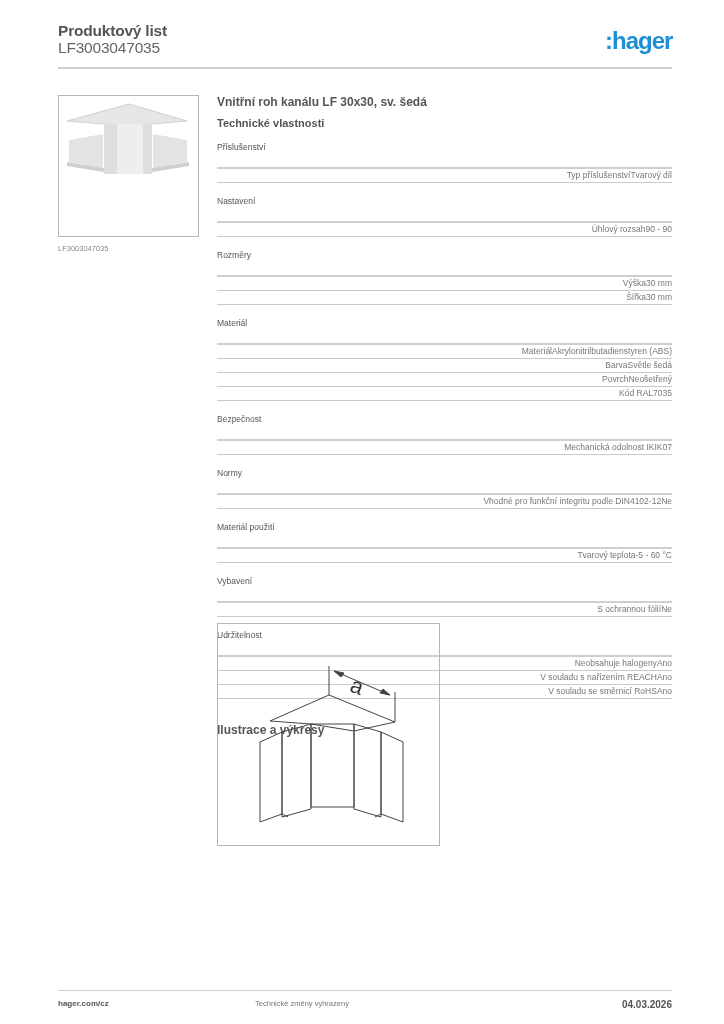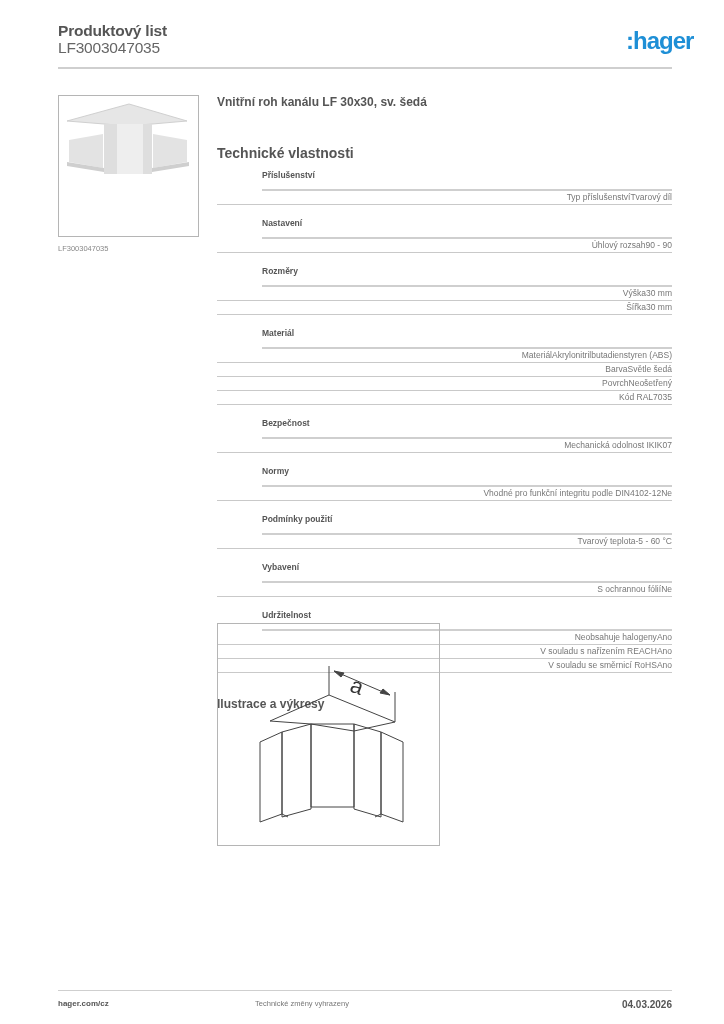--- a/index.html
+++ b/index.html
@@ -1,27 +1,27 @@
 <!DOCTYPE html>
 <html><head>
 <meta charset="utf-8">
 <style>
   html, body { margin:0; padding:0; background:#ffffff; }
   body { width:724px; height:1024px; position:relative; overflow:hidden; font-family:"Liberation Sans", sans-serif; color:#555; }
   .hdr-title { position:absolute; left:58px; top:22px; font-size:15.5px; font-weight:bold; color:#555; letter-spacing:-0.2px; }
   .hdr-code { position:absolute; left:58px; top:39px; font-size:15.5px; color:#666; letter-spacing:-0.2px; }
-  .logo { position:absolute; left:626px; top:27px; font-size:24px; font-weight:bold; color:#1e8fd6; letter-spacing:-1px; }
+  .logo { position:absolute; left:605px; top:27px; font-size:24px; font-weight:bold; color:#1e8fd6; letter-spacing:-1px; }
   .hdr-line { position:absolute; left:58px; top:67px; width:614px; height:2px; background:#cfcfcf; }
   .thumb { position:absolute; left:58px; top:95px; width:141px; height:142px; border:1px solid #b5b5b5; box-sizing:border-box; background:#fff; }
   .thumb-cap { position:absolute; left:58px; top:244px; font-size:7.5px; color:#888; }
   .main { position:absolute; left:217px; top:95px; width:455px; }
   .prod-name { font-size:12px; font-weight:bold; color:#555; height:12px; }
-  .tech { font-size:14px; font-weight:bold; color:#555; margin-top:38px; height:12px; }
+  .tech { font-size:11px; font-weight:bold; color:#555; margin-top:10px; height:12px; }
   .section { margin-top:13px; }
-  .sec-title { font-size:8.5px; font-weight:bold; color:#555; padding-bottom:8px; border-bottom:2px solid #cfcfcf; height:11px; line-height:11px;margin-left:45px; }
+  .sec-title { font-size:8.5px; font-weight:normal; color:#555; padding-bottom:14px; border-bottom:2px solid #cfcfcf; height:11px; line-height:11px; }
   .row { display:flex; justify-content:flex-end; font-size:8.5px; color:#777; height:13px; line-height:13px; border-bottom:1px solid #c9c9c9; }
   .illus-title { font-size:12px; font-weight:bold; color:#555; margin-top:24px; }
   .drawing { position:absolute; left:217px; top:623px; width:223px; height:223px; border:1px solid #b5b5b5; box-sizing:border-box; }
   .ftr-line { position:absolute; left:58px; top:990px; width:614px; height:1px; background:#cfcfcf; }
   .ftr-left { position:absolute; left:58px; top:999px; font-size:8px; font-weight:bold; color:#555; }
   .ftr-mid { position:absolute; left:0; width:604px; text-align:center; top:999px; font-size:7.5px; color:#777; }
   .ftr-right { position:absolute; right:52px; top:999px; font-size:10px; font-weight:bold; color:#555; }
 </style>
 </head>
 <body>
@@ -100,21 +100,21 @@
         </div>
       </div>
       <div class="section">
         <div class="sec-title">Normy</div>
         <div class="row">
           <span>Vhodné pro funkční integritu podle DIN4102-12</span>
           <span>Ne</span>
         </div>
       </div>
       <div class="section">
-        <div class="sec-title">Podmínky použití</div>
+        <div class="sec-title">Materiál použití</div>
         <div class="row">
           <span>Tvarový teplota</span>
           <span>-5 - 60 °C</span>
         </div>
       </div>
       <div class="section">
         <div class="sec-title">Vybavení</div>
         <div class="row">
           <span>S ochrannou fólií</span>
           <span>Ne</span>

